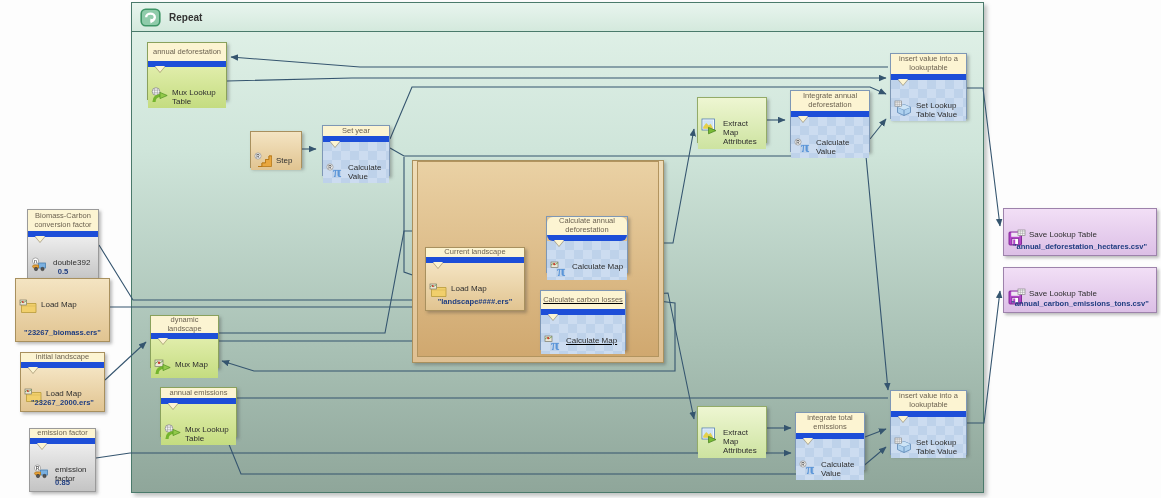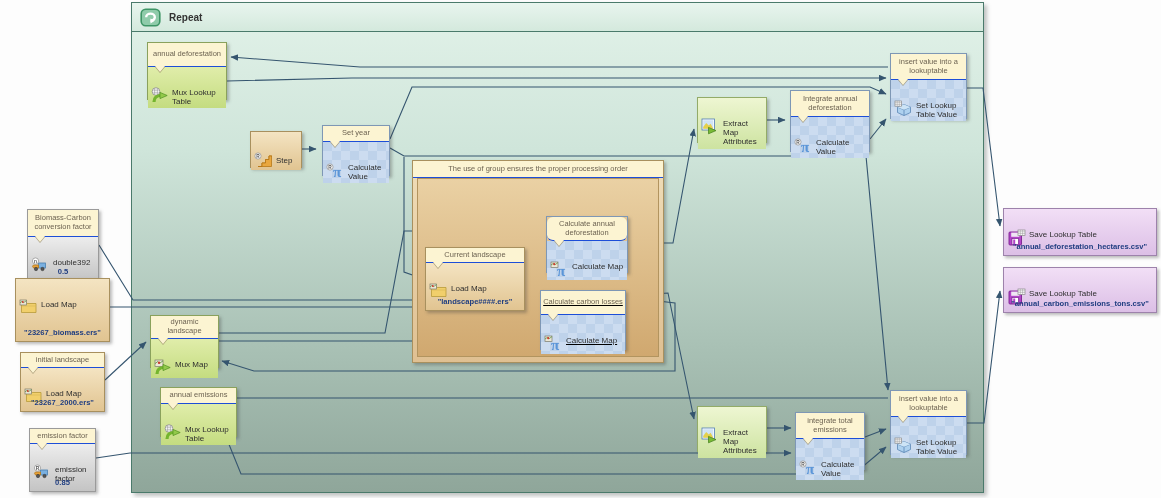--- a/index.html
+++ b/index.html
@@ -13,21 +13,21 @@
   #repeat .rhdr{position:absolute;left:0;top:0;right:0;height:29px;
     background:linear-gradient(180deg,#e8f5ee,#d4e9dd);border-bottom:1px solid #4a7a6b;
     display:flex;align-items:center;gap:8px;padding-left:8px;box-sizing:border-box;}
   #repeat .rhdr .rlbl{font-size:10px;font-weight:bold;color:#333;}
 
   #edges{position:absolute;left:0;top:0;z-index:1;pointer-events:none;}
   #nodes{position:absolute;left:0;top:0;z-index:2;}
 
   .node{position:absolute;box-sizing:border-box;border:1px solid #8d8d7a;
     box-shadow:2px 2px 3px rgba(60,60,60,.35);display:flex;flex-direction:column;}
-  .hdr{flex:0 0 auto;background:#fcf4d2;border-bottom:1px solid #1d4ed8;
+  .hdr{flex:0 0 auto;background:#fcf4d2;border-bottom:6px solid #1d4ed8;
     color:#6d6352;font-size:7.5px;line-height:1.18;text-align:center;
     padding:1px 2px;box-sizing:border-box;display:flex;align-items:center;justify-content:center;}
   .body{position:relative;flex:1 1 auto;display:flex;align-items:flex-start;
     gap:3px;padding:20px 2px 2px 3px;box-sizing:border-box;}
   .body.vcenter{align-items:center;}
   .has-notch .body::before{content:"";position:absolute;left:7px;top:-1px;
     width:0;height:0;border-left:5px solid transparent;border-right:5px solid transparent;
     border-top:6px solid #fcf4d2;filter:drop-shadow(0 1px 0 rgba(140,125,90,.7));}
   .icon{flex:0 0 auto;line-height:0;}
   .lbl{font-size:8px;color:#2e2e2e;line-height:1.15;padding-top:1px;}
@@ -135,21 +135,20 @@
         <div class="body">
           <span class="icon"><svg width="19" height="17" viewBox="0 0 19 17">
               <text x="11" y="14.5" font-size="15" text-anchor="middle" fill="#5a95d8" font-weight="bold" font-family="Liberation Serif,serif">π</text>
               <circle cx="4" cy="5" r="3.1" fill="#fff" stroke="#999" stroke-width=".8"></circle>
               <text x="4" y="6.8" font-size="4.8" text-anchor="middle" fill="#555" font-weight="bold" font-family="Liberation Sans,sans-serif">R</text>
             </svg></span>
           <span class="lbl">Calculate Value</span>
         </div>
       </div>
       <div class="node t-group" style="left: 412px; top: 160px; width: 252px; height: 203px;">
-        <div class="hdr" style="height: 17px;">The use of group ensures the proper processing order</div>
         <div class="gcontent"></div>
       </div>
       <div class="node t-blue has-notch" style="left: 546px; top: 216px; width: 82px; height: 57px;">
         <div class="hdr" style="height: 24px; border-radius: 6px;">Calculate annual deforestation</div>
         <div class="body">
           <span class="icon"><svg width="19" height="17" viewBox="0 0 19 17">
               <text x="11" y="14.5" font-size="15" text-anchor="middle" fill="#5a95d8" font-weight="bold" font-family="Liberation Serif,serif">π</text>
               <rect x="1" y="1" width="7" height="5.5" fill="#ece7d4" stroke="#7a7a6a" stroke-width=".7"></rect>
               <path d="M1 4l2.3-1.6 1.6 1.4 3.1-2.2" stroke="#4d8f3a" fill="none" stroke-width=".7"></path>
               <circle cx="4.2" cy="3.2" r="1.1" fill="#cc3b2f"></circle>

